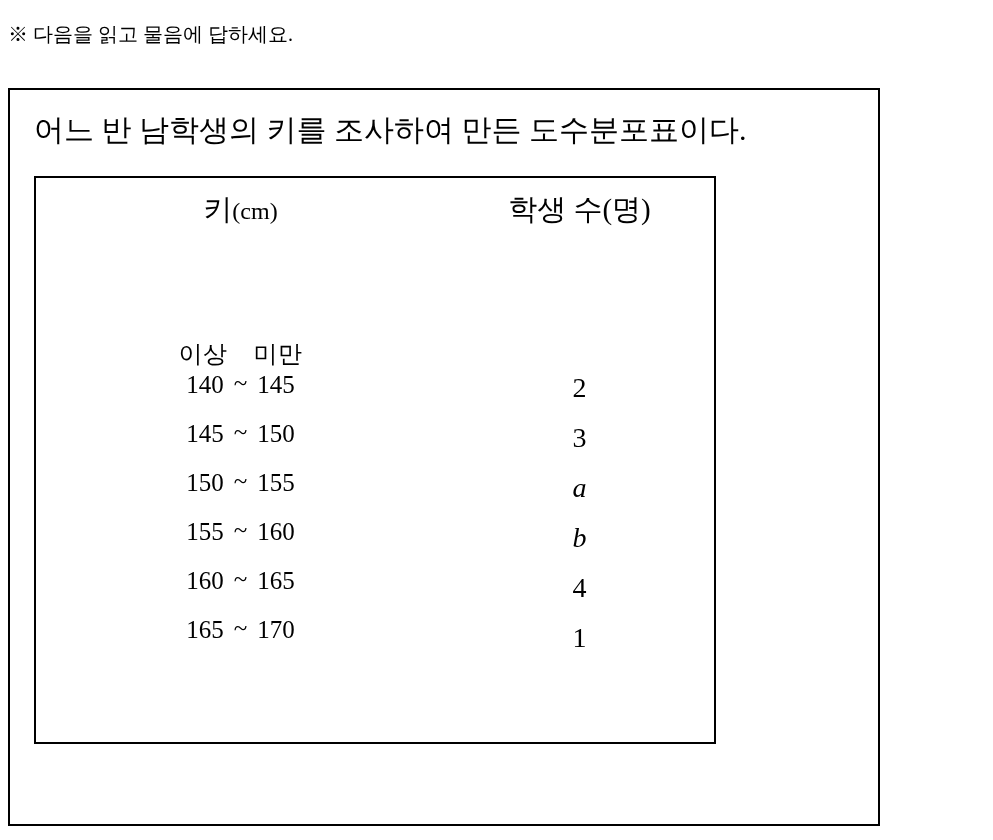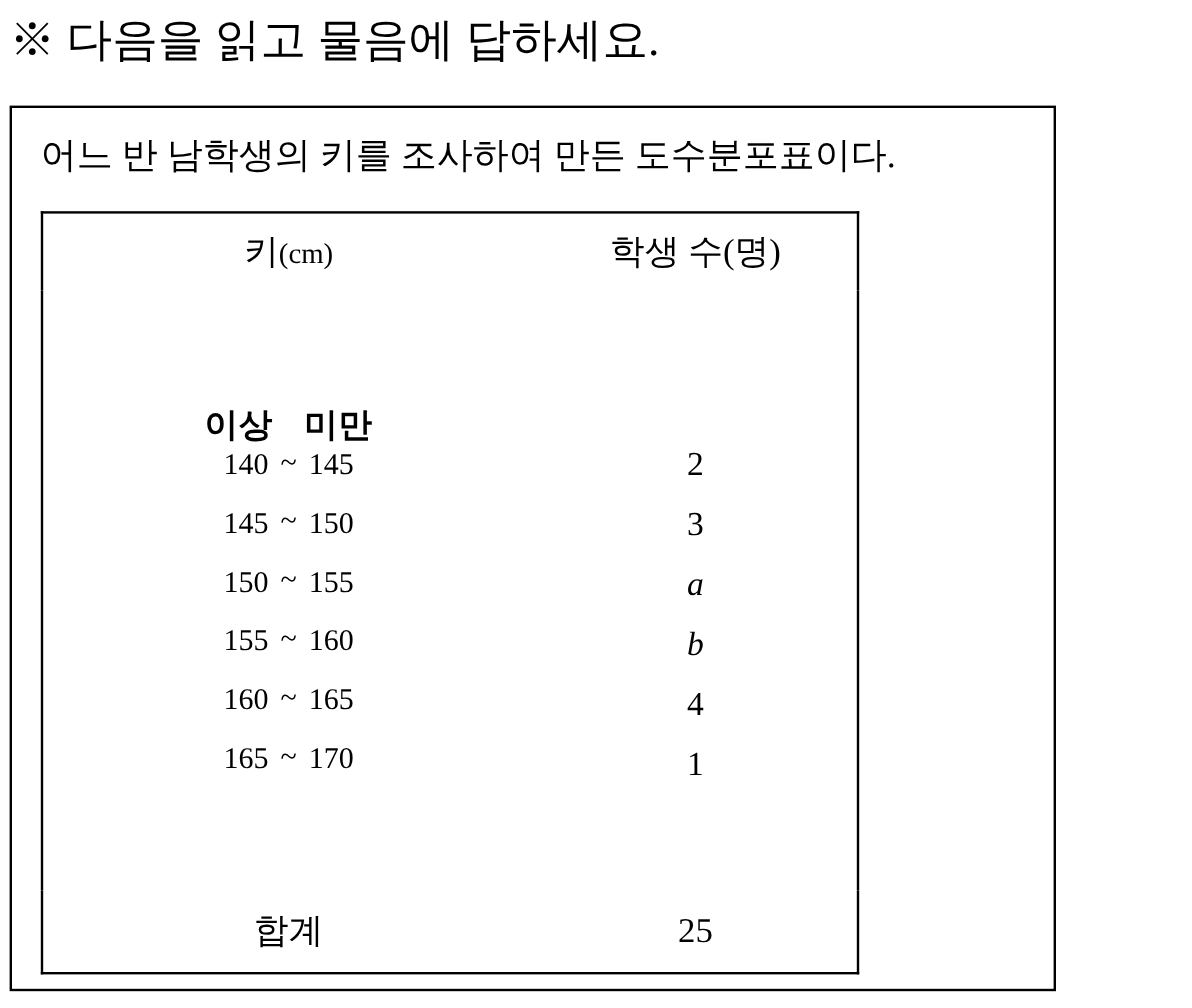--- a/index.html
+++ b/index.html
@@ -11,23 +11,23 @@
     width: 993px;
     height: 840px;
     font-family: "Liberation Serif", "DejaVu Serif", serif;
     color: #000000;
     position: relative;
     overflow: hidden;
   }
 
   .instruction {
     position: absolute;
-    top: 12px;
+    top: 22px;
     left: 8px;
-    font-size: 38px;
+    font-size: 20px;
     line-height: 1.2;
     white-space: nowrap;
   }
 
   .problem-box {
     position: absolute;
     top: 88px;
     left: 8px;
     width: 872px;
     height: 738px;
@@ -88,24 +88,23 @@
   }
 
   .hdr-unit {
     font-size: 24px;
   }
 
   .ranges {
     padding-top: 18px;
   }
   .bound-labels {
-    font-size: 28px;
+    font-size: 24px;
     letter-spacing: 0.02em;
     margin-bottom: 0;
-    font-weight: bold;
   }
   .bound-labels span { display: inline-block; }
   .bound-gap { width: 26px; }
 
   .range-row {
     font-size: 25px;
     line-height: 1.0;
     margin-bottom: 22px;
     white-space: nowrap;
   }
@@ -170,20 +169,16 @@
             <div class="count-spacer">&nbsp;</div>
             <div class="count-row">2</div>
             <div class="count-row">3</div>
             <div class="count-row italic">a</div>
             <div class="count-row italic">b</div>
             <div class="count-row">4</div>
             <div class="count-row">1</div>
           </div>
         </td>
       </tr>
-      <tr>
-        <td class="sum-row-cell vline">합계</td>
-        <td class="sum-row-cell">25</td>
-      </tr>
     </tbody>
   </table>
 
 </div>
 
 </body></html>

